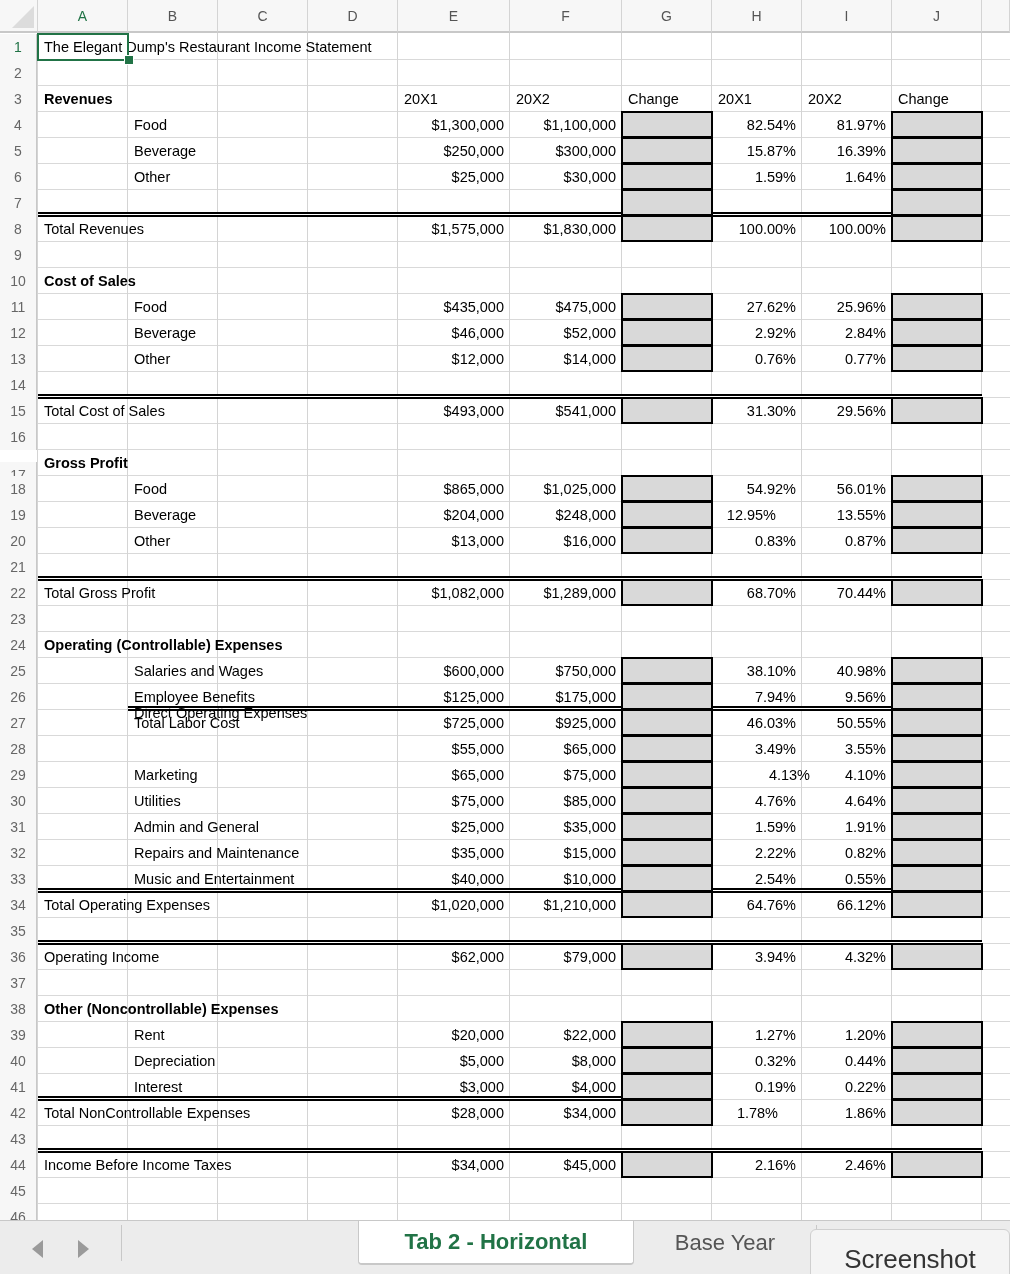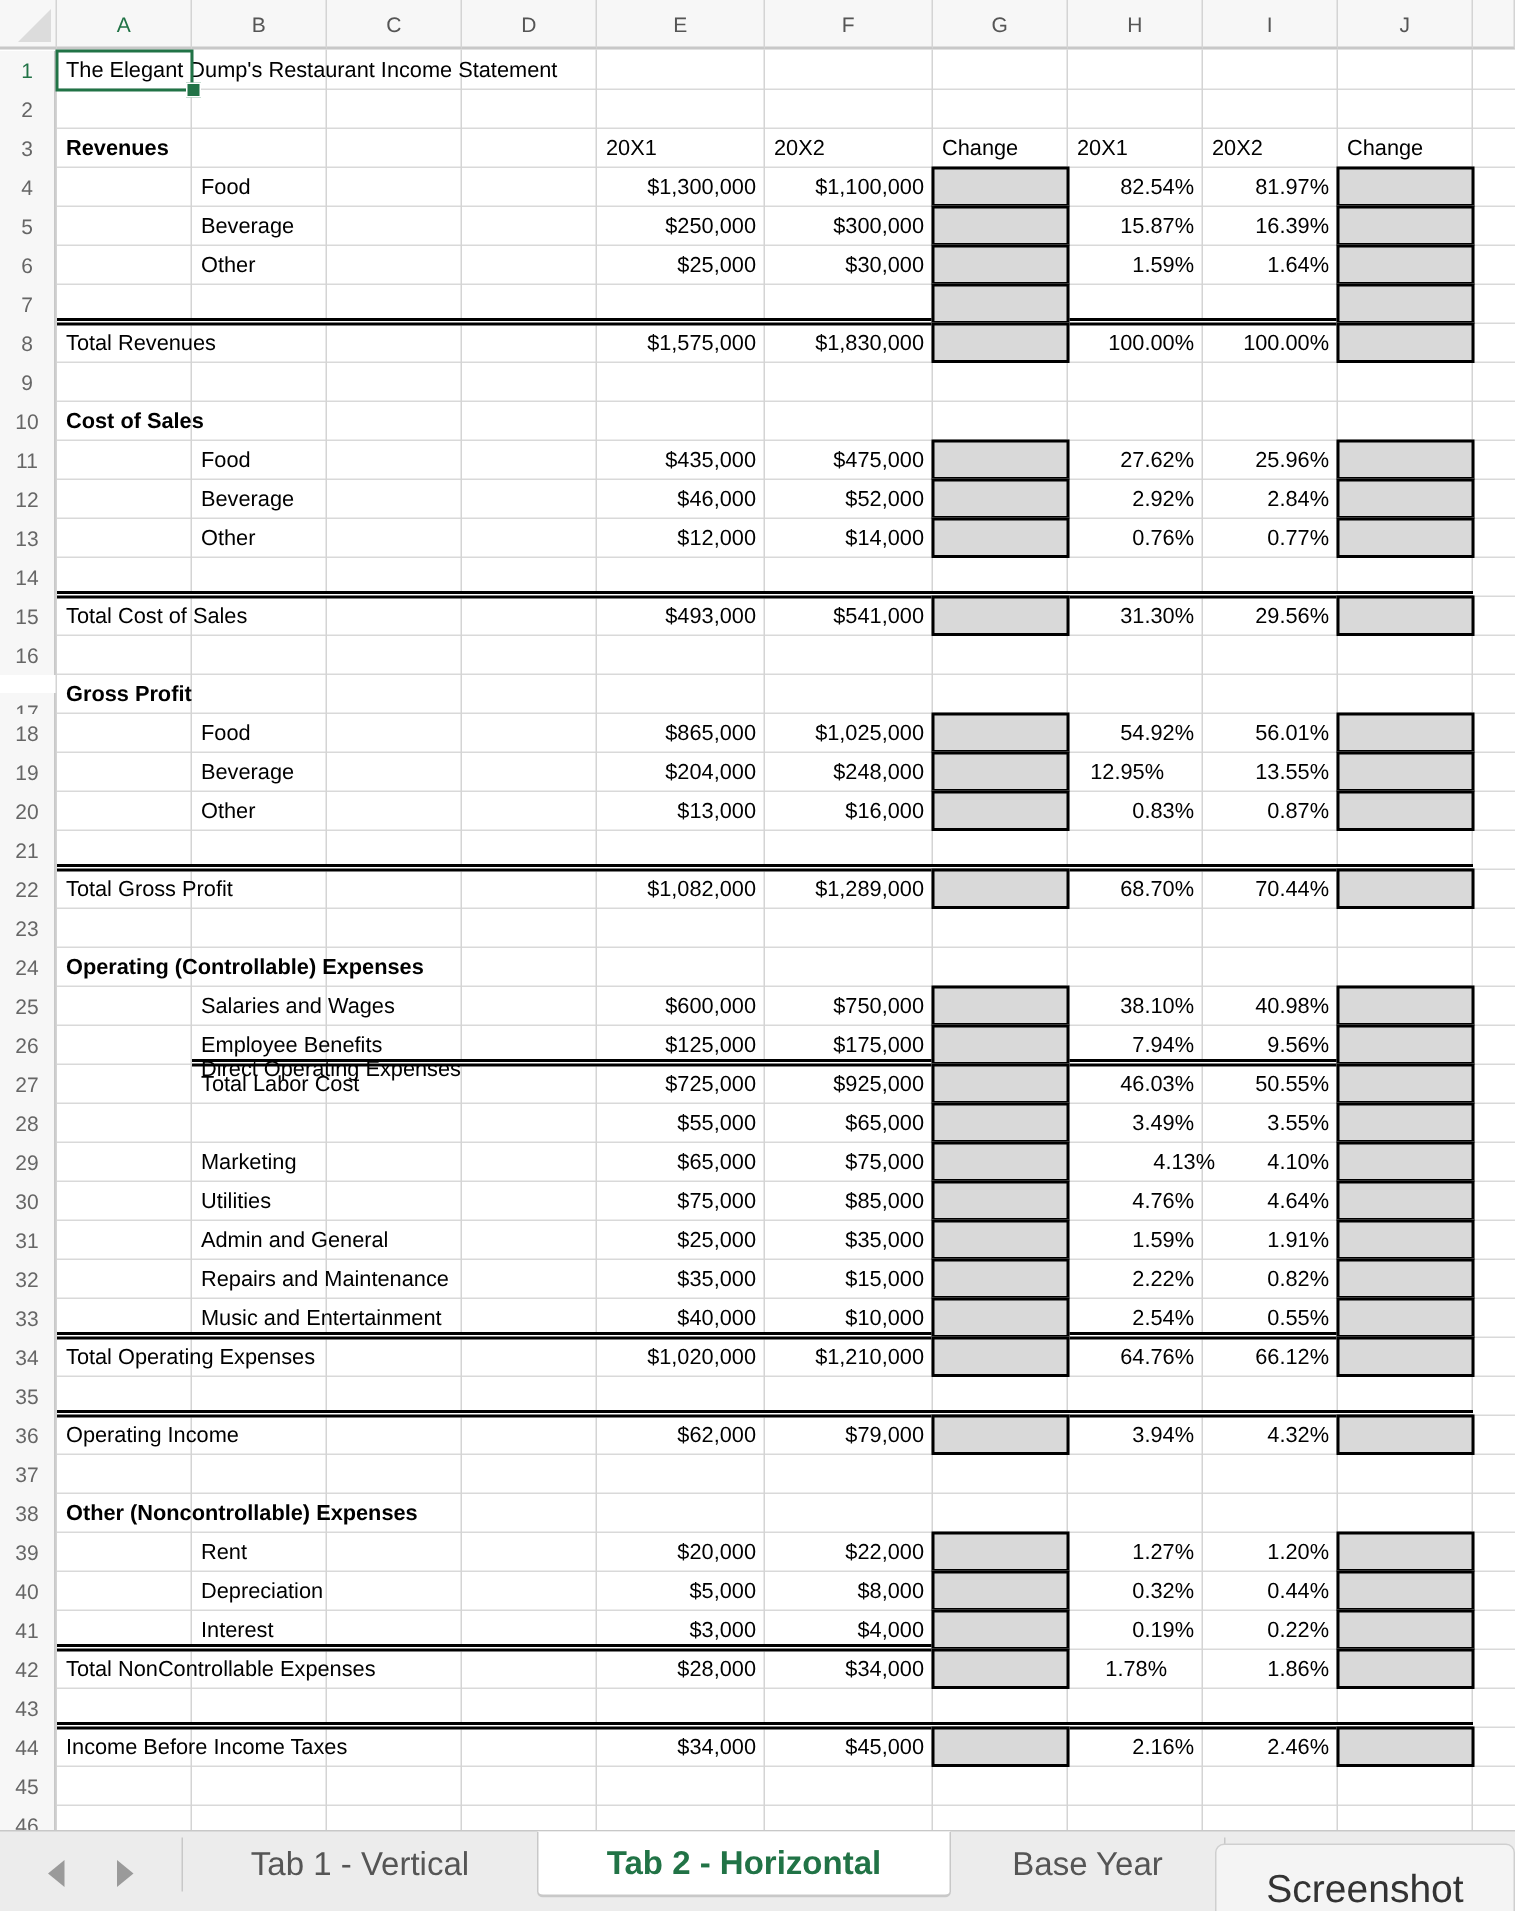--- a/index.html
+++ b/index.html
@@ -395,18 +395,17 @@
       <div class="shade" style="left: 891px; top: 1151px; width: 92px;"></div>
     </div>
   <div class="sel"></div>
   <div class="sel-handle"></div>
 </div>
 
 <div id="tabbar">
   <div class="nav-arrow" style="left:32px;border-right:11px solid #9a9a9a;"></div>
   <div class="nav-arrow" style="left:78px;border-left:11px solid #9a9a9a;"></div>
   <div class="tab-sep" style="left:121px;"></div>
-  <div class="tab" style="left:122px;width:236px;">Tab 1 - Vertical</div>
   <div class="tab active" style="left:358px;width:276px;">Tab 2 - Horizontal</div>
   <div class="tab" style="left:634px;width:182px;">Base Year</div>
   <div class="tab-sep" style="left:816px;"></div>
   <div class="screenshot-tab">Screenshot</div>
 </div>
 
 </body></html>

